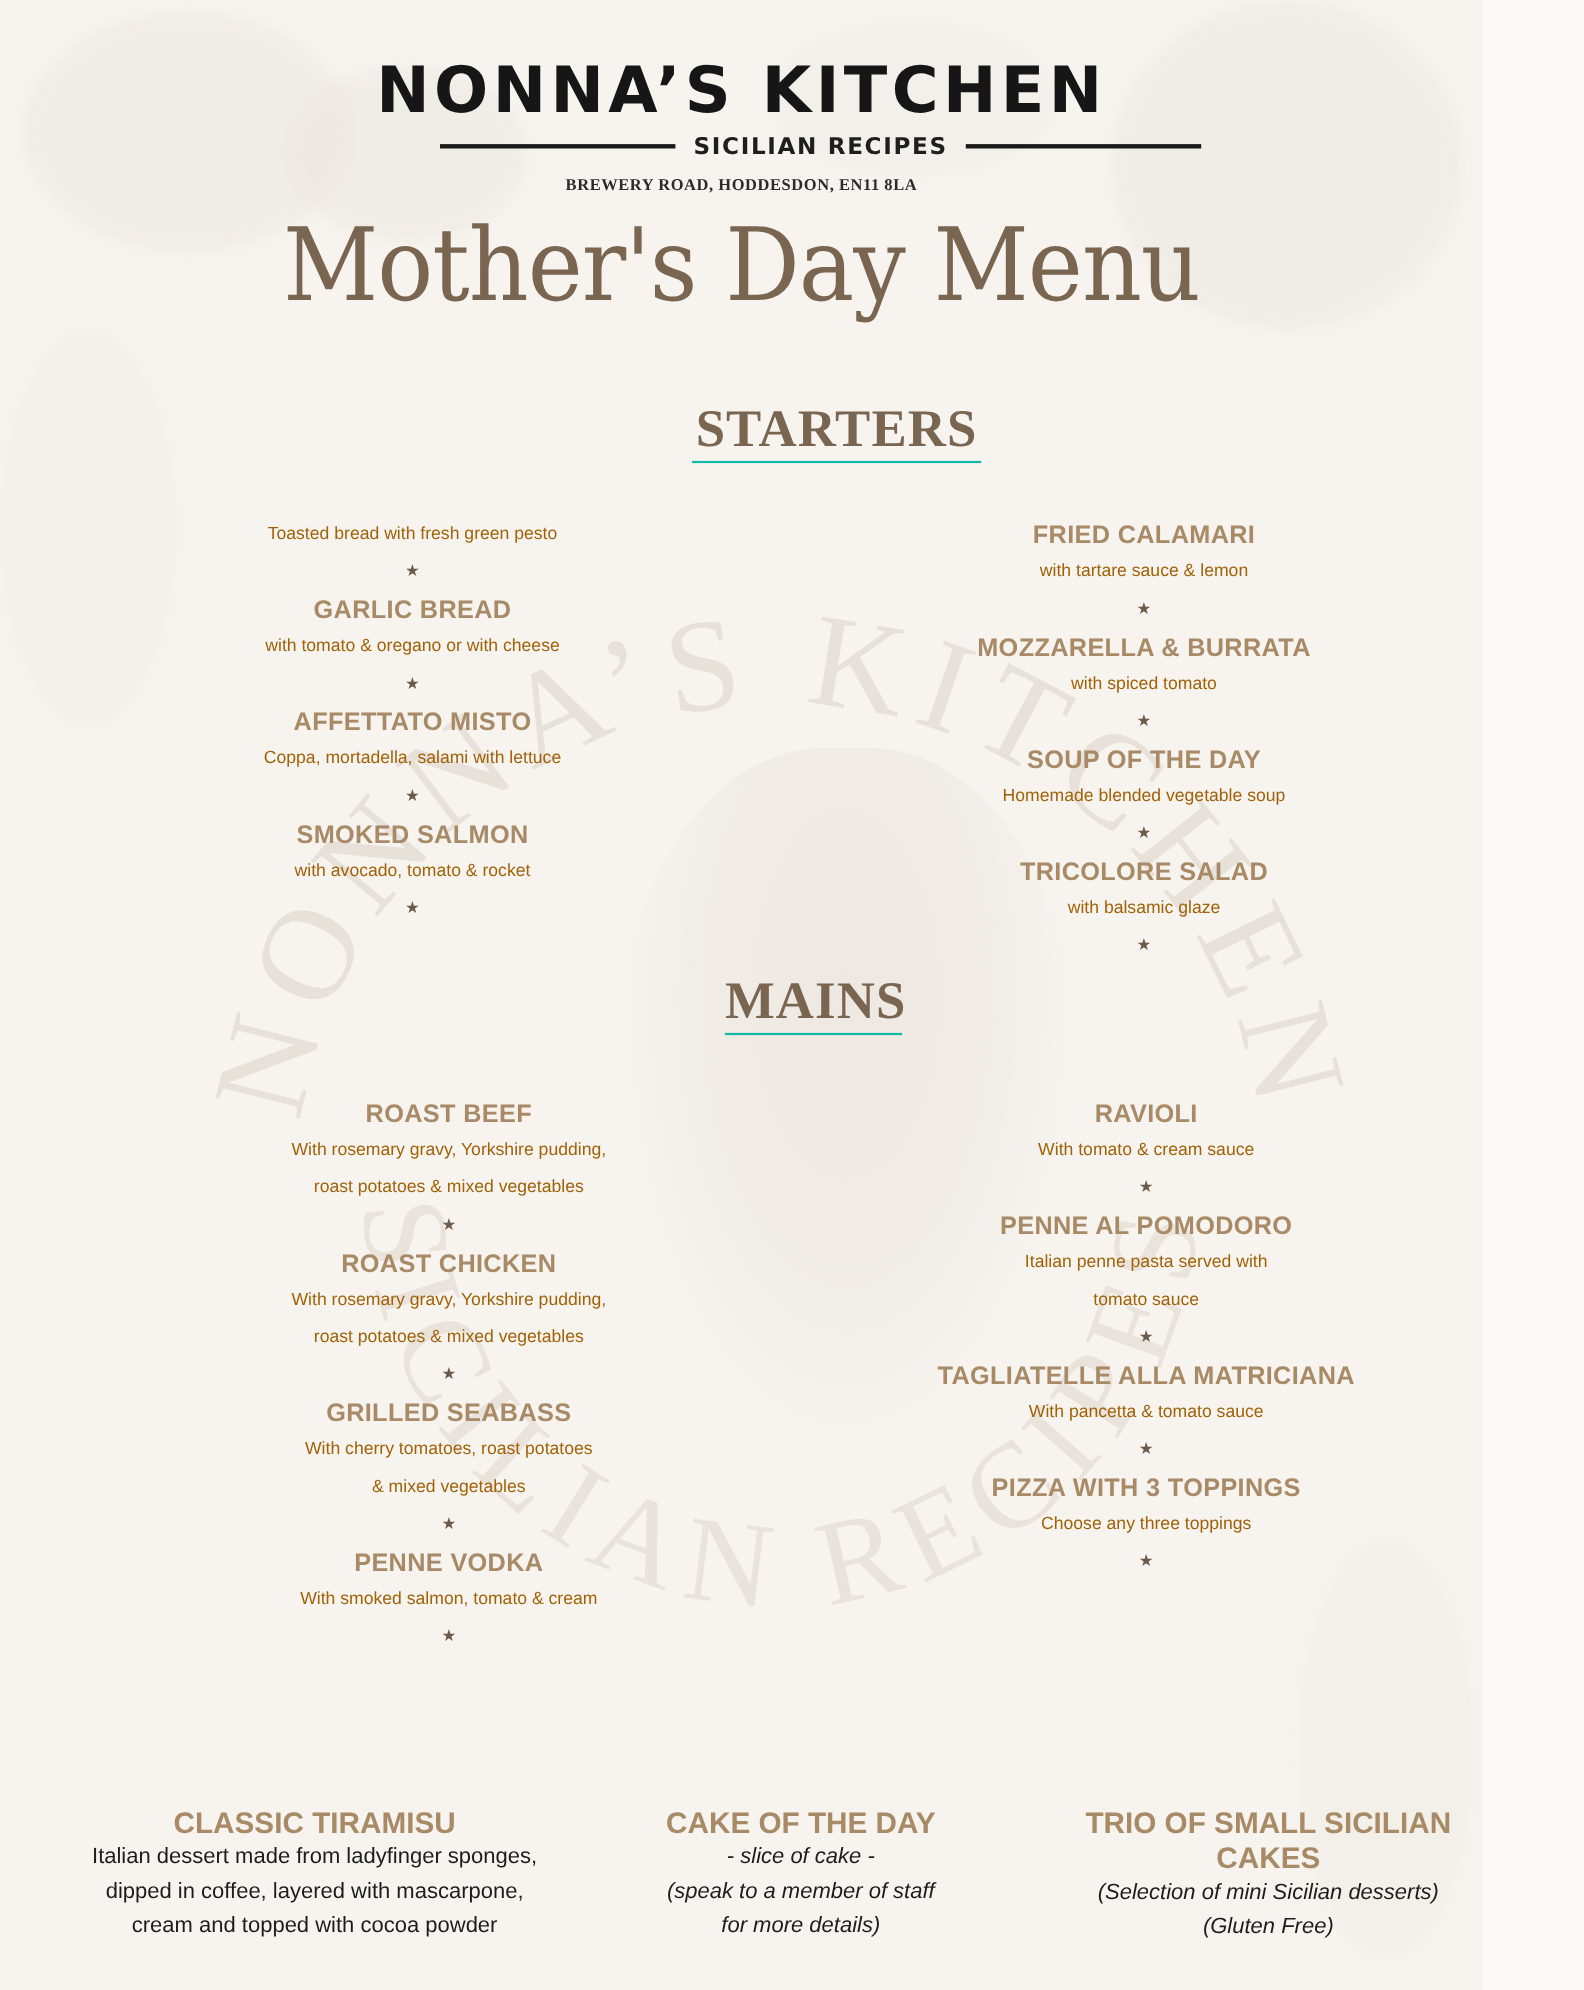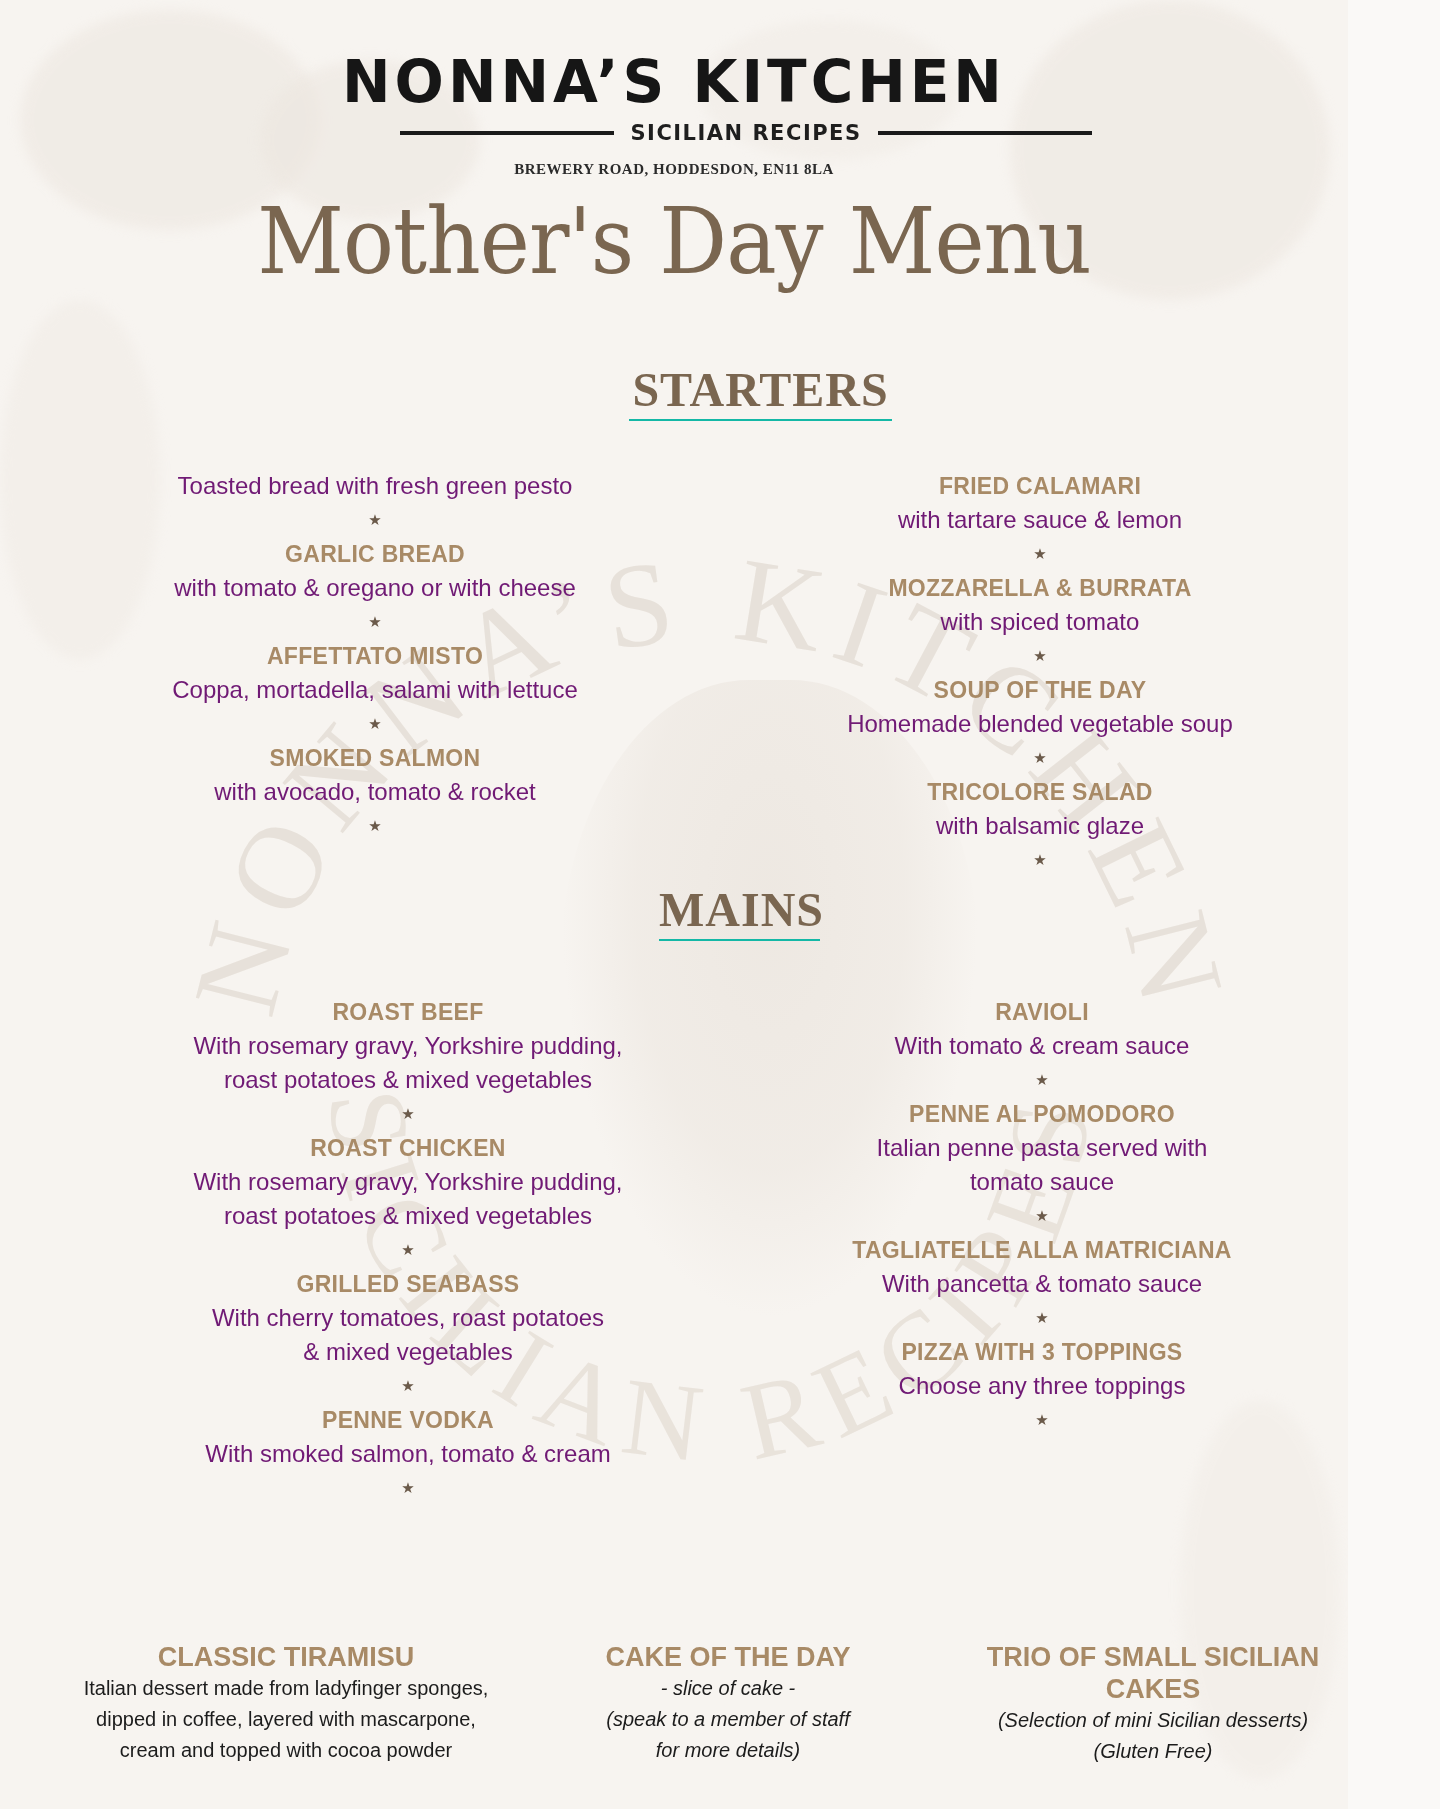--- a/index.html
+++ b/index.html
@@ -64,22 +64,22 @@
     text-align: center;
     border-bottom: 2px solid #14b8a6;
     padding-bottom: 2px;
   }
   .col { position: absolute; text-align: center; }
   .item-title {
     font-family: "Liberation Sans", sans-serif; font-weight: bold;
     color: #a88a66; font-size: 23px; letter-spacing: .3px; line-height: 34px;
   }
   .item-desc {
-    font-family: "Liberation Sans", sans-serif; color: #701a75;
-    font-size: 24px; line-height: 34px;
+    font-family: "Liberation Sans", sans-serif; color: #a16207;
+    font-size: 16px; line-height: 34px;
   }
   .star { color: #6b5a4a; font-size: 15px; line-height: 34px; height: 34px; }
   .dessert-title {
     font-family: "Liberation Sans", sans-serif; font-weight: bold;
     color: #a88a66; font-size: 27px; line-height: 32px;
   }
   .dessert-desc {
     font-family: "Liberation Sans", sans-serif; color: #1c1c1c;
     font-size: 20px; line-height: 31px;
   }

